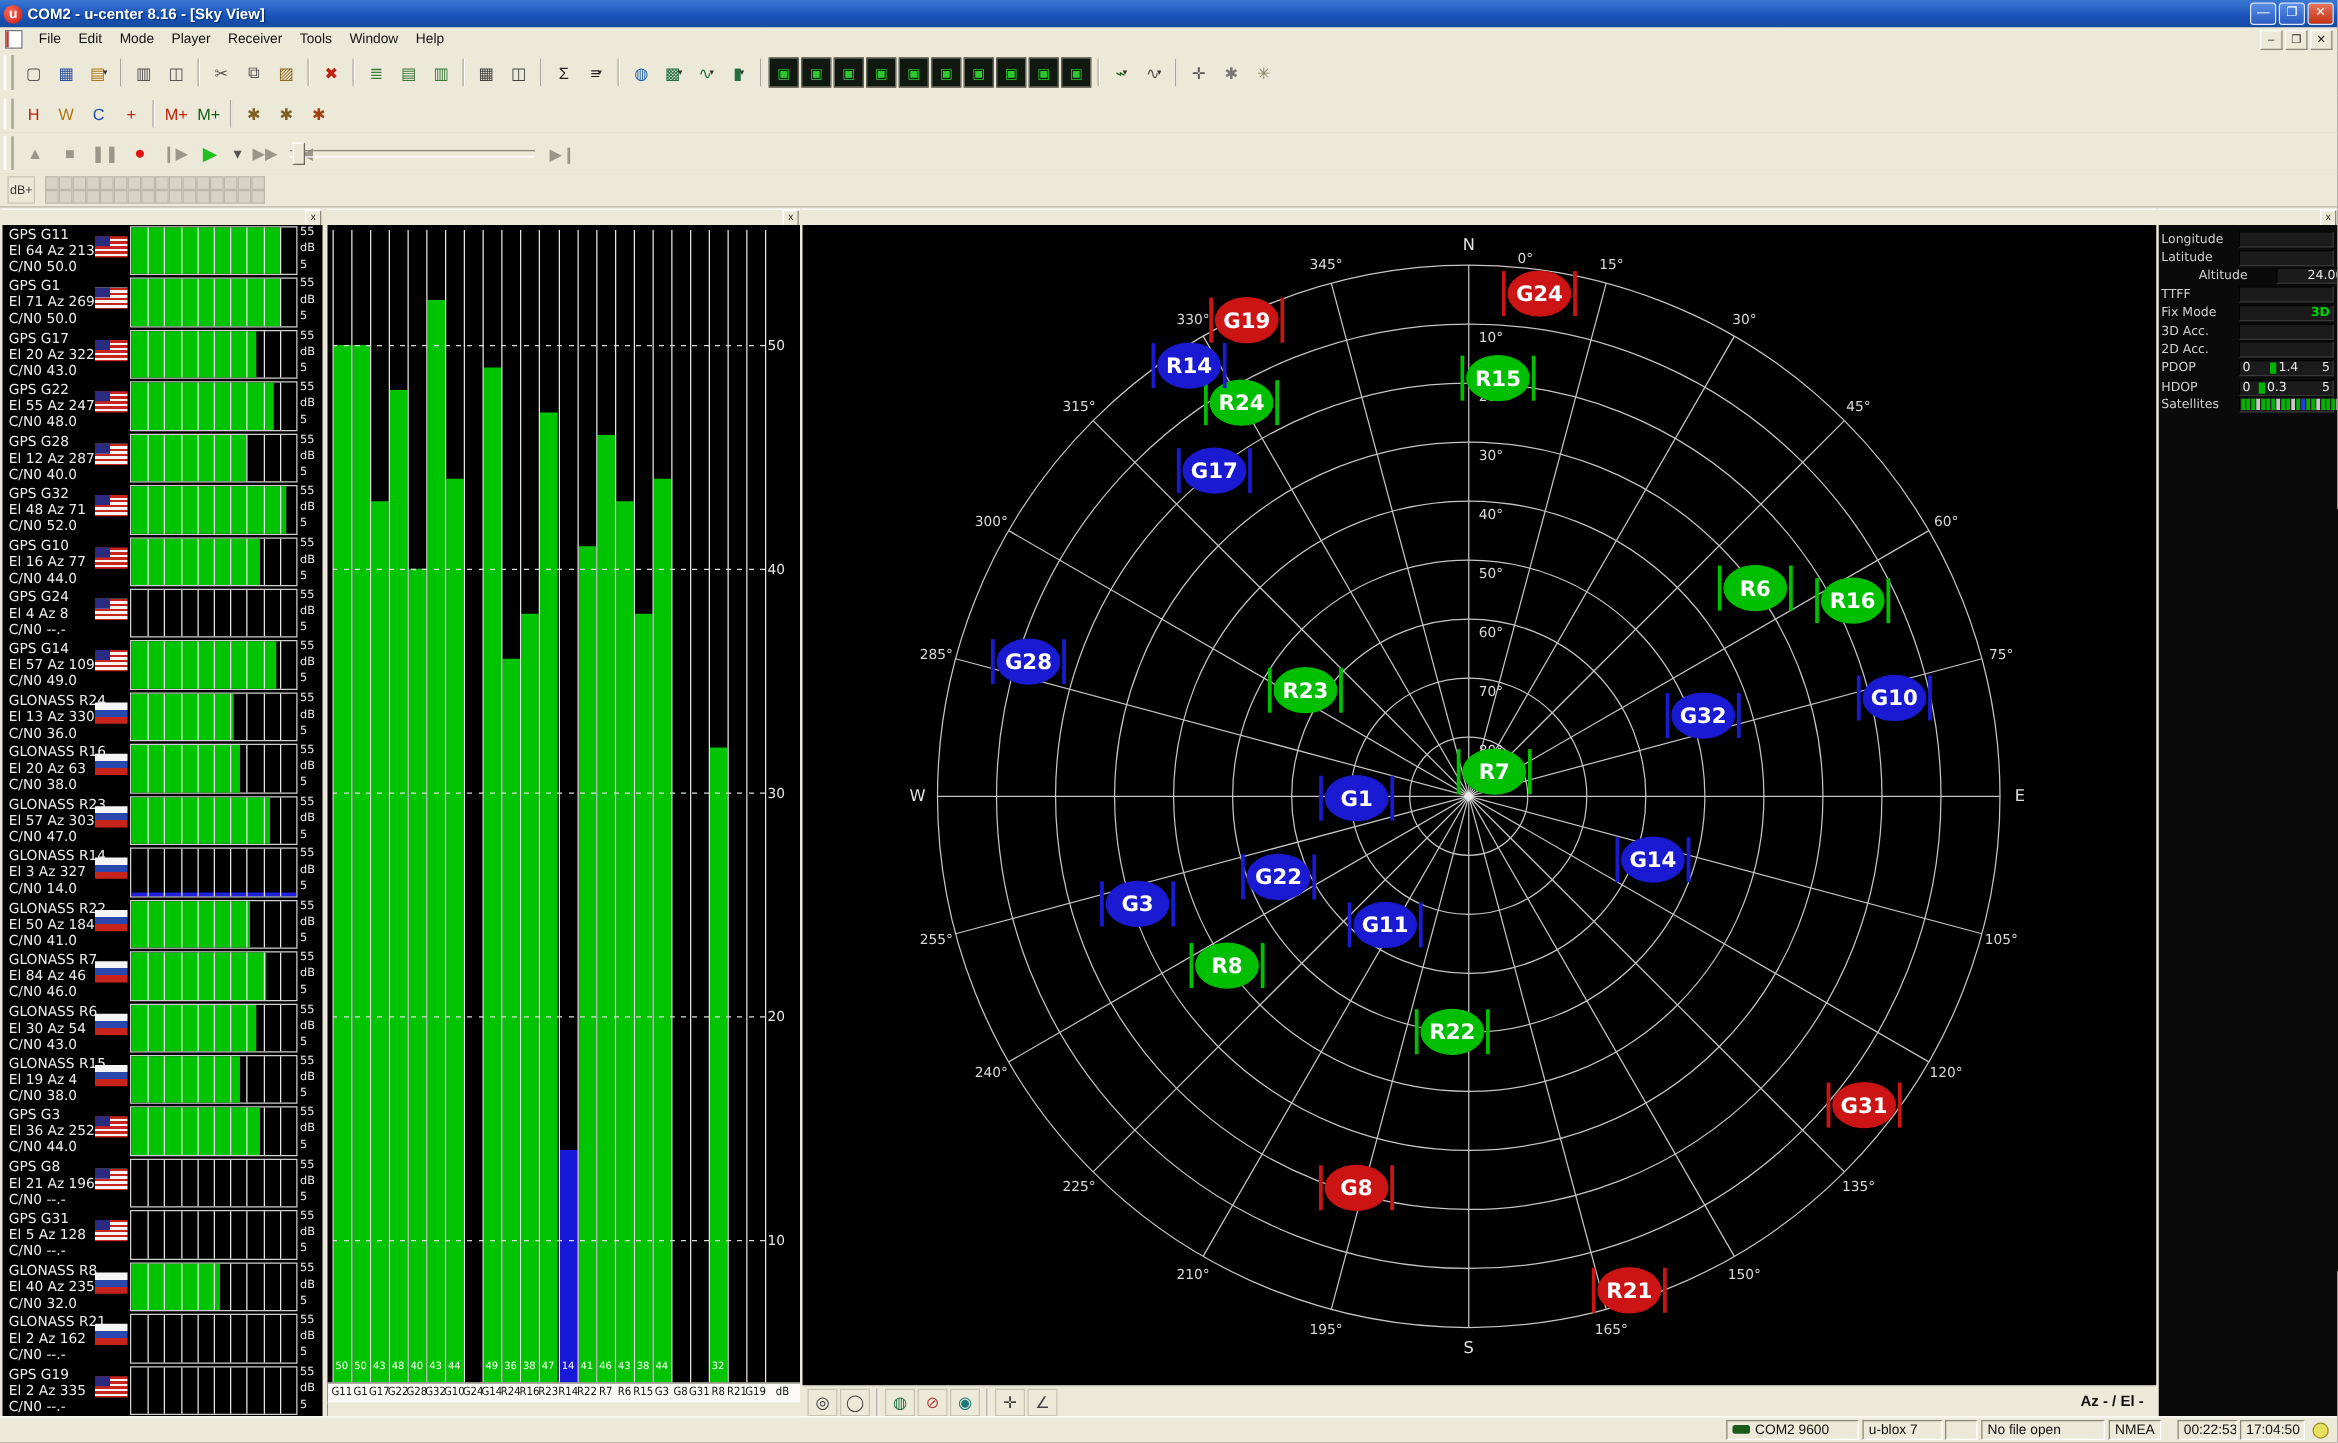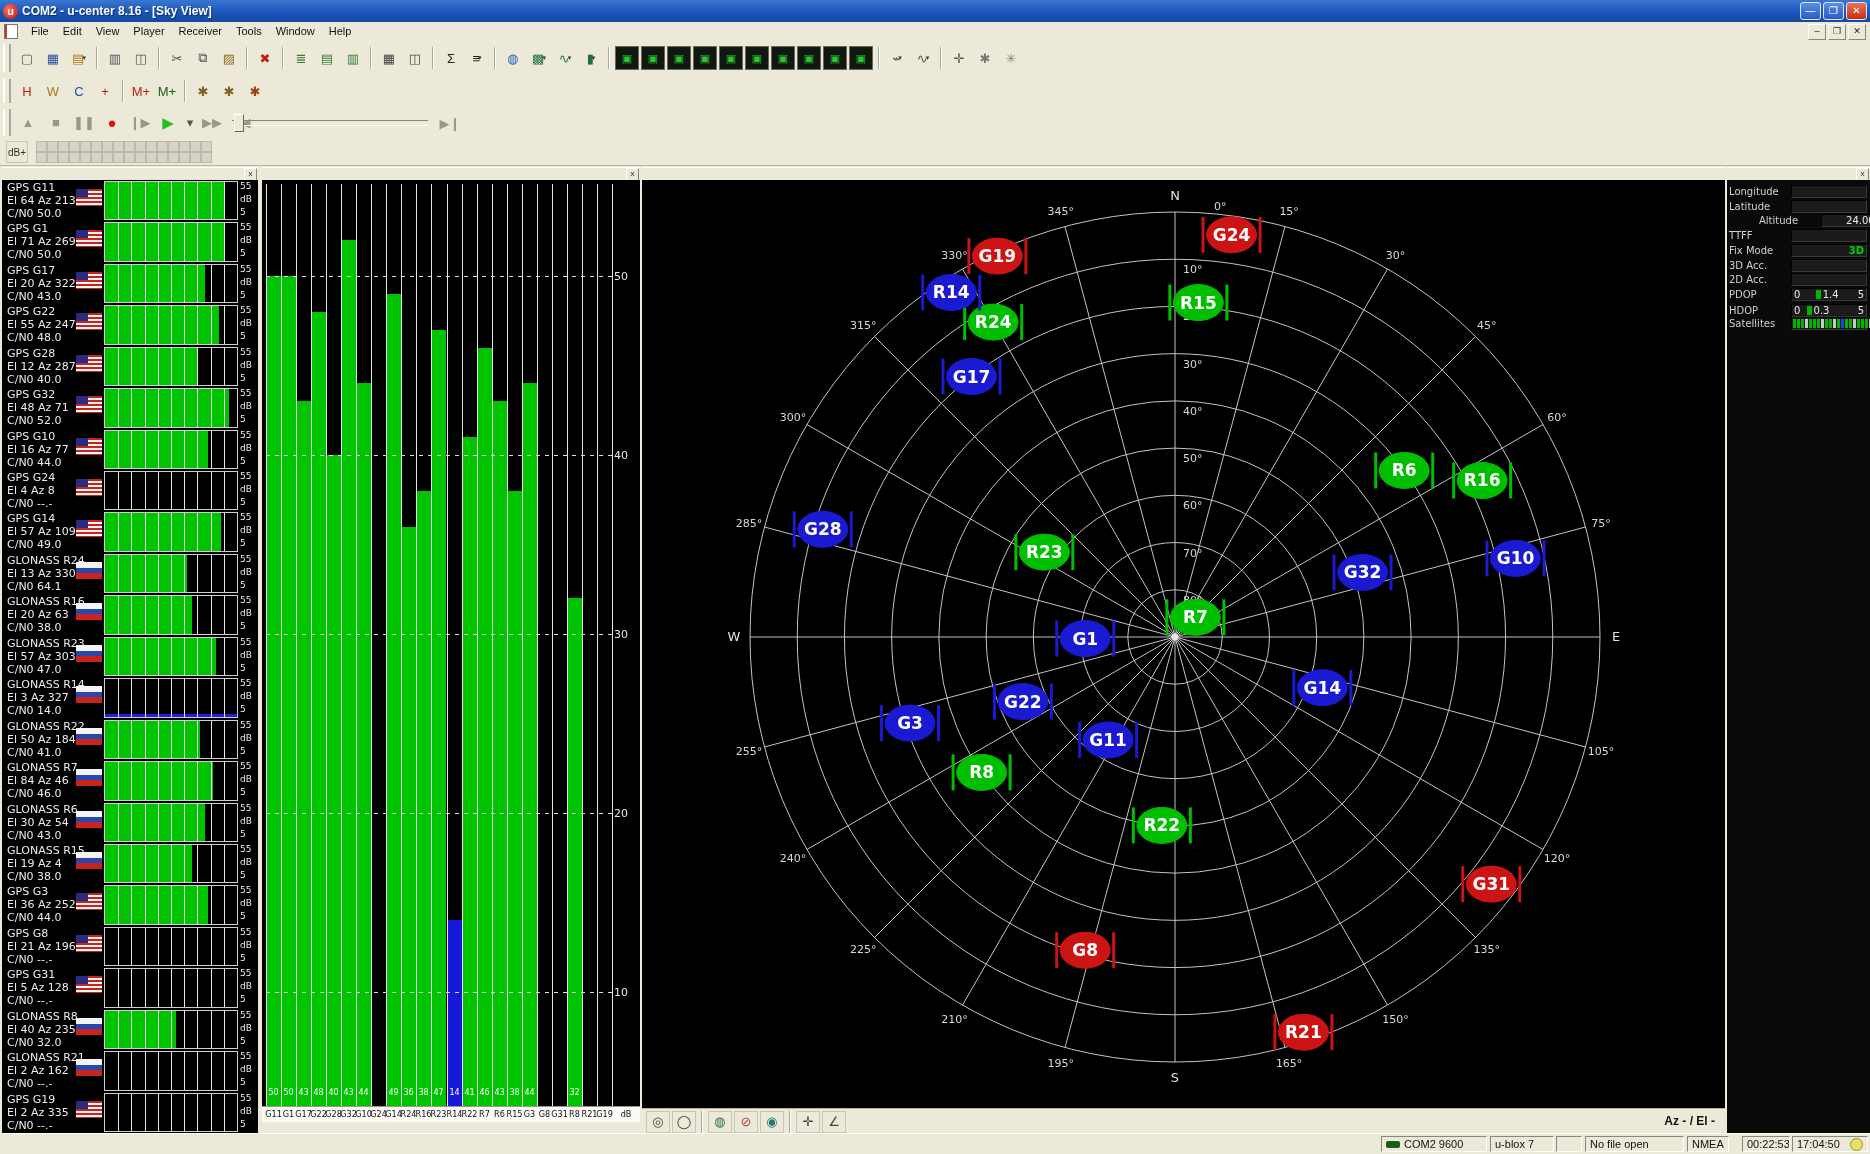--- a/index.html
+++ b/index.html
@@ -112,21 +112,21 @@
       <div class="winbtn">❐</div>
       <div class="winbtn close">✕</div>
     </div>
   </div>
 
   <div id="menubar">
     <div id="mdiicon"></div>
     <div id="menuitems" style="display: flex;">
         <div class="menuitem">File</div>
         <div class="menuitem">Edit</div>
-        <div class="menuitem">View</div>
+        <div class="menuitem">Mode</div>
         <div class="menuitem">Player</div>
         <div class="menuitem">Receiver</div>
         <div class="menuitem">Tools</div>
         <div class="menuitem">Window</div>
         <div class="menuitem">Help</div>
       </div>
     <div id="mdicontrols">
       <div class="mdibtn">–</div>
       <div class="mdibtn">❐</div>
       <div class="mdibtn">✕</div>
@@ -485,21 +485,21 @@
         <div class="glab">
           <div>55</div>
           <div>dB</div>
           <div>5</div>
         </div>
       </div>
       <div class="lrow" style="top: 372.913px; height: 41.4348px;">
         <div class="ltxt">
           <div>GLONASS R24</div>
           <div>El 13  Az 330</div>
-          <div>C/N0 64.1</div>
+          <div>C/N0 36.0</div>
         </div>
         <div class="flag ru"></div>
         <div class="gauge" style="height: 37.4348px;">
           <div class="gfill" style="width: 82px;"></div>
           <div class="gtick" style="left: 13px;"></div>
           <div class="gtick" style="left: 26px;"></div>
           <div class="gtick" style="left: 40px;"></div>
           <div class="gtick" style="left: 53px;"></div>
           <div class="gtick" style="left: 66px;"></div>
           <div class="gtick" style="left: 79px;"></div>
@@ -1238,17 +1238,17 @@
       </div>
     </div>
 
   <div id="statusbar">
     <div class="sseg" style="left:1381px;width:106px;"><span id="plug"></span><span>COM2 9600</span></div>
     <div class="sseg" style="left:1490px;width:64px;">u-blox 7</div>
     <div class="sseg" style="left:1556px;width:26px;"></div>
     <div class="sseg" style="left:1585px;width:99px;">No file open</div>
     <div class="sseg" style="left:1687px;width:42px;">NMEA</div>
     <div class="sseg" style="left:1742px;width:48px;">00:22:53</div>
-    <div class="sseg" style="left:1792px;width:76px;">17:04:50</div>
+    <div class="sseg" style="left:1792px;width:52px;">17:04:50</div>
     <div id="ydot" style="left:1850px;"></div>
   </div>
 
 </div>
 
 </body></html>

